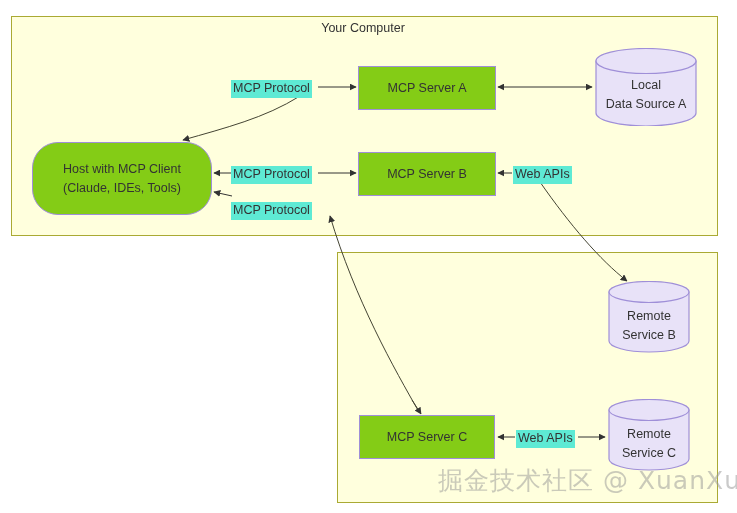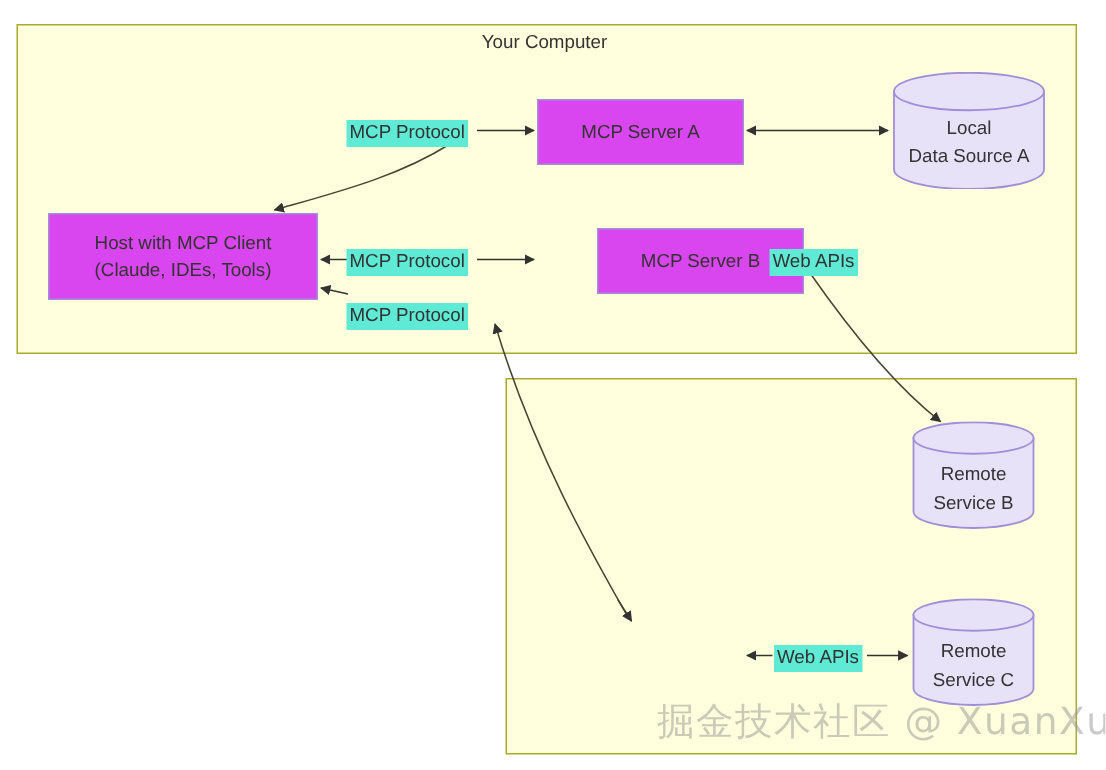--- a/index.html
+++ b/index.html
@@ -23,21 +23,21 @@
   }
   .group-title {
     position: absolute;
     font-size: 12.5px;
     color: #333333;
     text-align: center;
     white-space: nowrap;
   }
   .node-box {
     position: absolute;
-    background: #d946ef;
+    background: #84cc16;
     border: 1.2px solid #9f8fd8;
     box-sizing: border-box;
     display: flex;
     align-items: center;
     justify-content: center;
     font-size: 12.5px;
     color: #333333;
     text-align: center;
     line-height: 1.45;
   }
@@ -120,33 +120,36 @@
 
     <line x1="232" y1="196" x2="214" y2="192" stroke="#333333" stroke-width="1" marker-end="url(#arrow)"></line>
 
     <path d="M 330 216 C 355 300, 395 370, 419 412" fill="none" stroke="#444433" stroke-width="1" marker-start="url(#arrowStart)"></path>
     <path d="M 412 400 L 421 414" fill="none" stroke="#444433" stroke-width="1" marker-end="url(#arrow)"></path>
 
     <line x1="515" y1="437" x2="498" y2="437" stroke="#333333" stroke-width="1" marker-end="url(#arrow)"></line>
     <line x1="578" y1="437" x2="605" y2="437" stroke="#333333" stroke-width="1" marker-end="url(#arrow)"></line>
   </svg>
 
-  <div class="node-box" style="left:32px; top:142px; width:180px; height:58px;">
+  <div class="node-box" style="left:32px; top:142px; width:180px; height:73px;border-radius:26px;">
     <span class="multiline">Host with MCP Client
 (Claude, IDEs, Tools)</span>
   </div>
 
   <div class="node-box" style="left:358px; top:66px; width:138px; height:44px;">
     <span>MCP Server A</span>
   </div>
 
-  <div class="node-box" style="left:358px; top:152px; width:138px; height:44px;margin-left:40px;">
+  <div class="node-box" style="left:358px; top:152px; width:138px; height:44px;">
     <span>MCP Server B</span>
   </div>
 
+  <div class="node-box" style="left:359px; top:415px; width:136px; height:44px;">
+    <span>MCP Server C</span>
+  </div>
 
   <div class="cylinder" style="left:595px; top:48px; width:102px; height:78px;">
     <svg width="102" height="78" viewBox="0 0 102 78">
       <path d="M1,13 L1,65 A50,13 0 0 0 101,65 L101,13 Z" fill="#e8e2f8" stroke="#9f8fd8" stroke-width="1.2"></path>
       <ellipse cx="51" cy="13" rx="50" ry="12.5" fill="#e8e2f8" stroke="#9f8fd8" stroke-width="1.2"></ellipse>
     </svg>
     <div class="cyl-label" style="top:28px;">Local
 Data Source A</div>
   </div>
 

